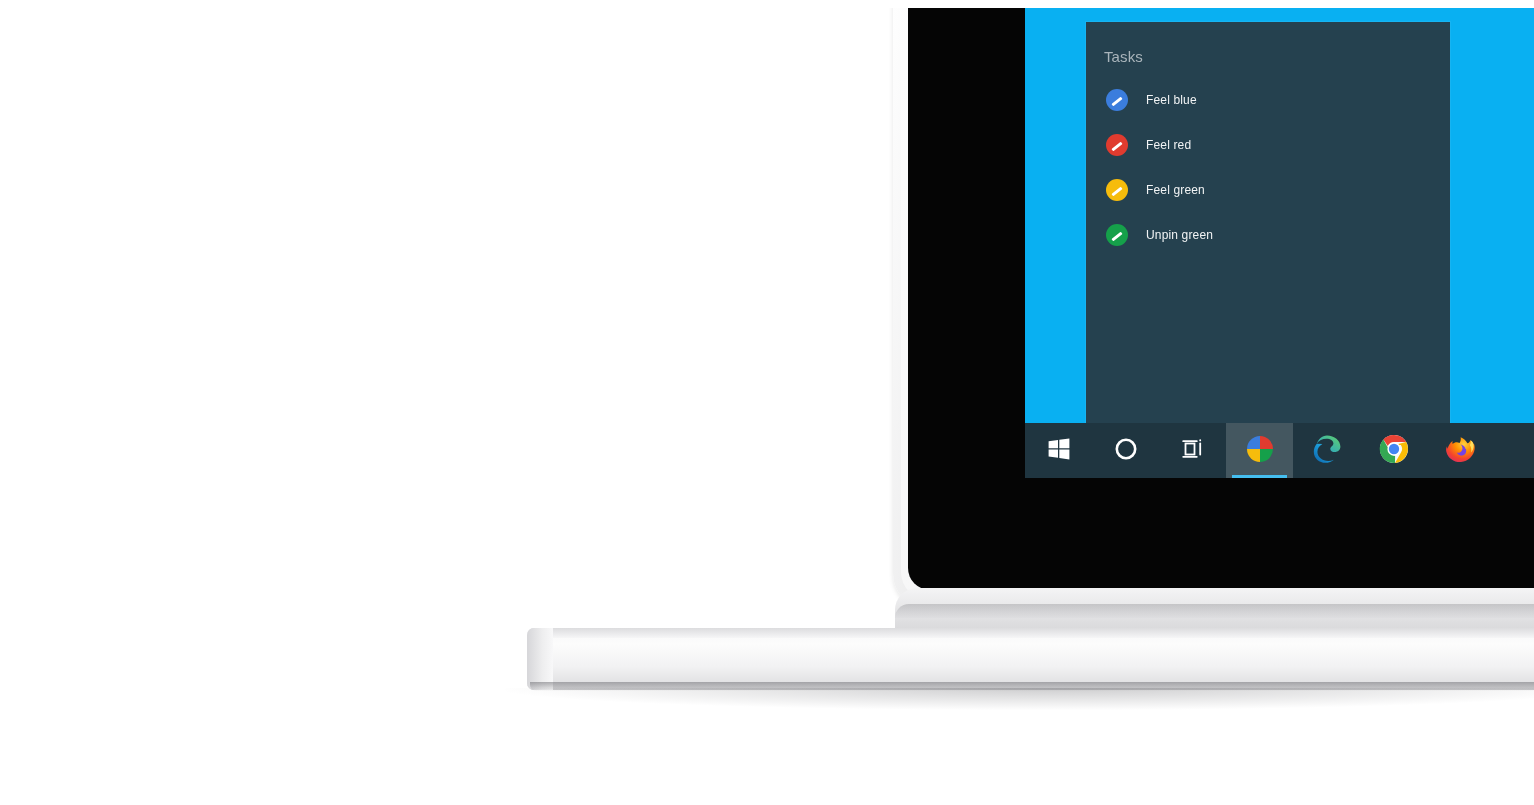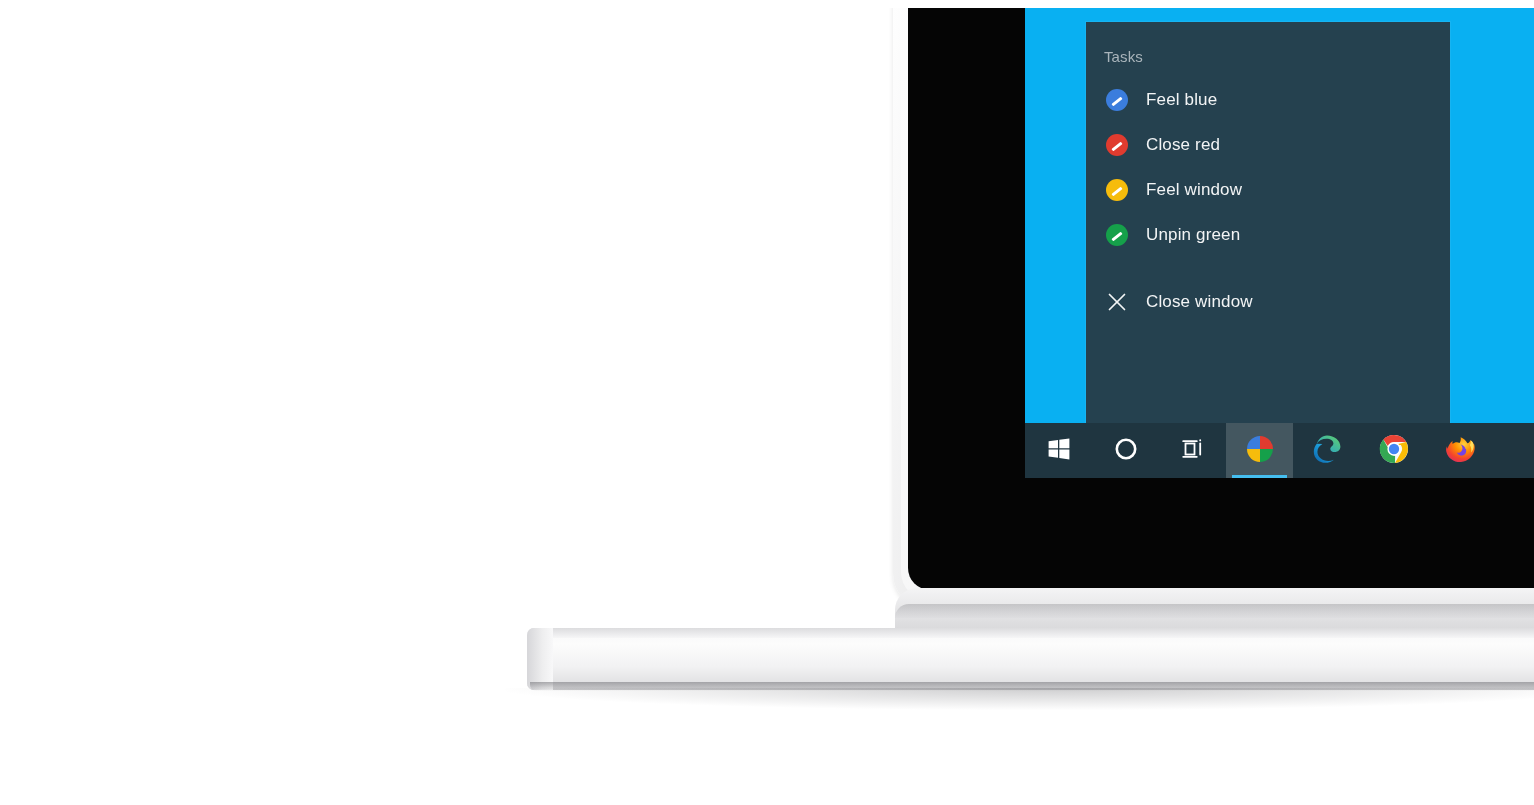--- a/index.html
+++ b/index.html
@@ -191,21 +191,21 @@
     width: 26px;
     height: 26px;
     flex: 0 0 26px;
     display: flex;
     align-items: center;
     justify-content: center;
     margin-right: 16px;
   }
   .jl-label {
     color: #f2f4f5;
-    font-size: 17px;
+    font-size: 12px;
     letter-spacing: 0.15px;
     white-space: nowrap;
   }
   .jl-gap { height: 22px; }
 
   .dot-icon {
     width: 22px; height: 22px;
     border-radius: 50%;
     position: relative;
   }
@@ -243,54 +243,45 @@
       </span>
       <span class="jl-label">Feel blue</span>
     </div>
 
     <div class="jl-item">
       <span class="jl-icon">
         <span class="dot-icon" style="background:#e03b2f">
             <span class="stroke"></span>
           </span>
       </span>
-      <span class="jl-label">Close red</span>
+      <span class="jl-label">Feel red</span>
     </div>
 
     <div class="jl-item">
       <span class="jl-icon">
         <span class="dot-icon" style="background:#f6bc0c">
             <span class="stroke"></span>
           </span>
       </span>
-      <span class="jl-label">Feel window</span>
+      <span class="jl-label">Feel green</span>
     </div>
 
     <div class="jl-item">
       <span class="jl-icon">
         <span class="dot-icon" style="background:#15a04a">
             <span class="stroke"></span>
           </span>
       </span>
       <span class="jl-label">Unpin green</span>
     </div>
 
     <div class="jl-gap"></div>
 
 
 
-    <div class="jl-item">
-      <span class="jl-icon">
-        <svg width="22" height="22" viewBox="0 0 22 22" stroke="#f2f4f5" stroke-width="1.7" stroke-linecap="round">
-          <line x1="3.5" y1="3.5" x2="18.5" y2="18.5"></line>
-          <line x1="18.5" y1="3.5" x2="3.5" y2="18.5"></line>
-        </svg>
-      </span>
-      <span class="jl-label">Close window</span>
-    </div>
   </div>
 
   <div class="taskbar">
 
     <div class="tb-item">
       <span>
         <svg width="24" height="24" viewBox="0 0 24 24">
           <path fill="#ffffff" d="M1.6 4.3 L11 3.0 L11 11.3 L1.6 11.3 Z"></path>
           <path fill="#ffffff" d="M12.3 2.8 L22.4 1.5 L22.4 11.3 L12.3 11.3 Z"></path>
           <path fill="#ffffff" d="M1.6 12.5 L11 12.5 L11 20.8 L1.6 19.6 Z"></path>

